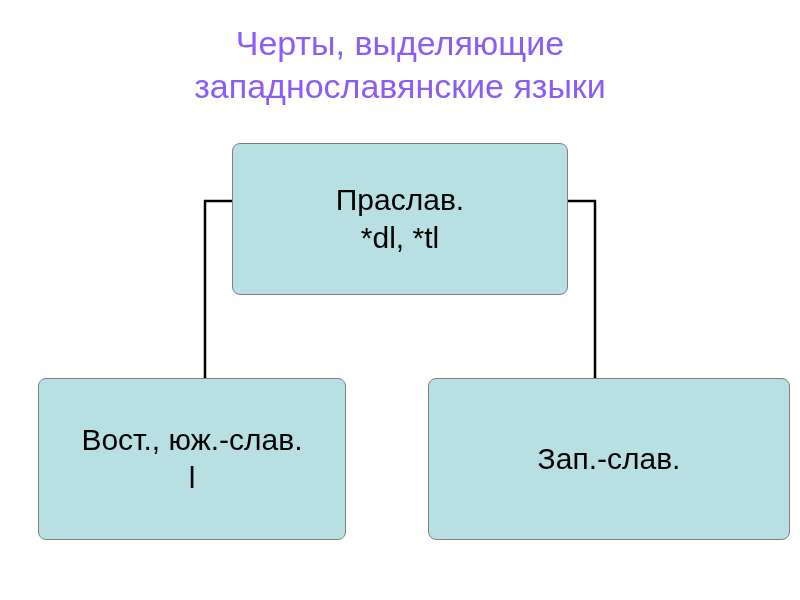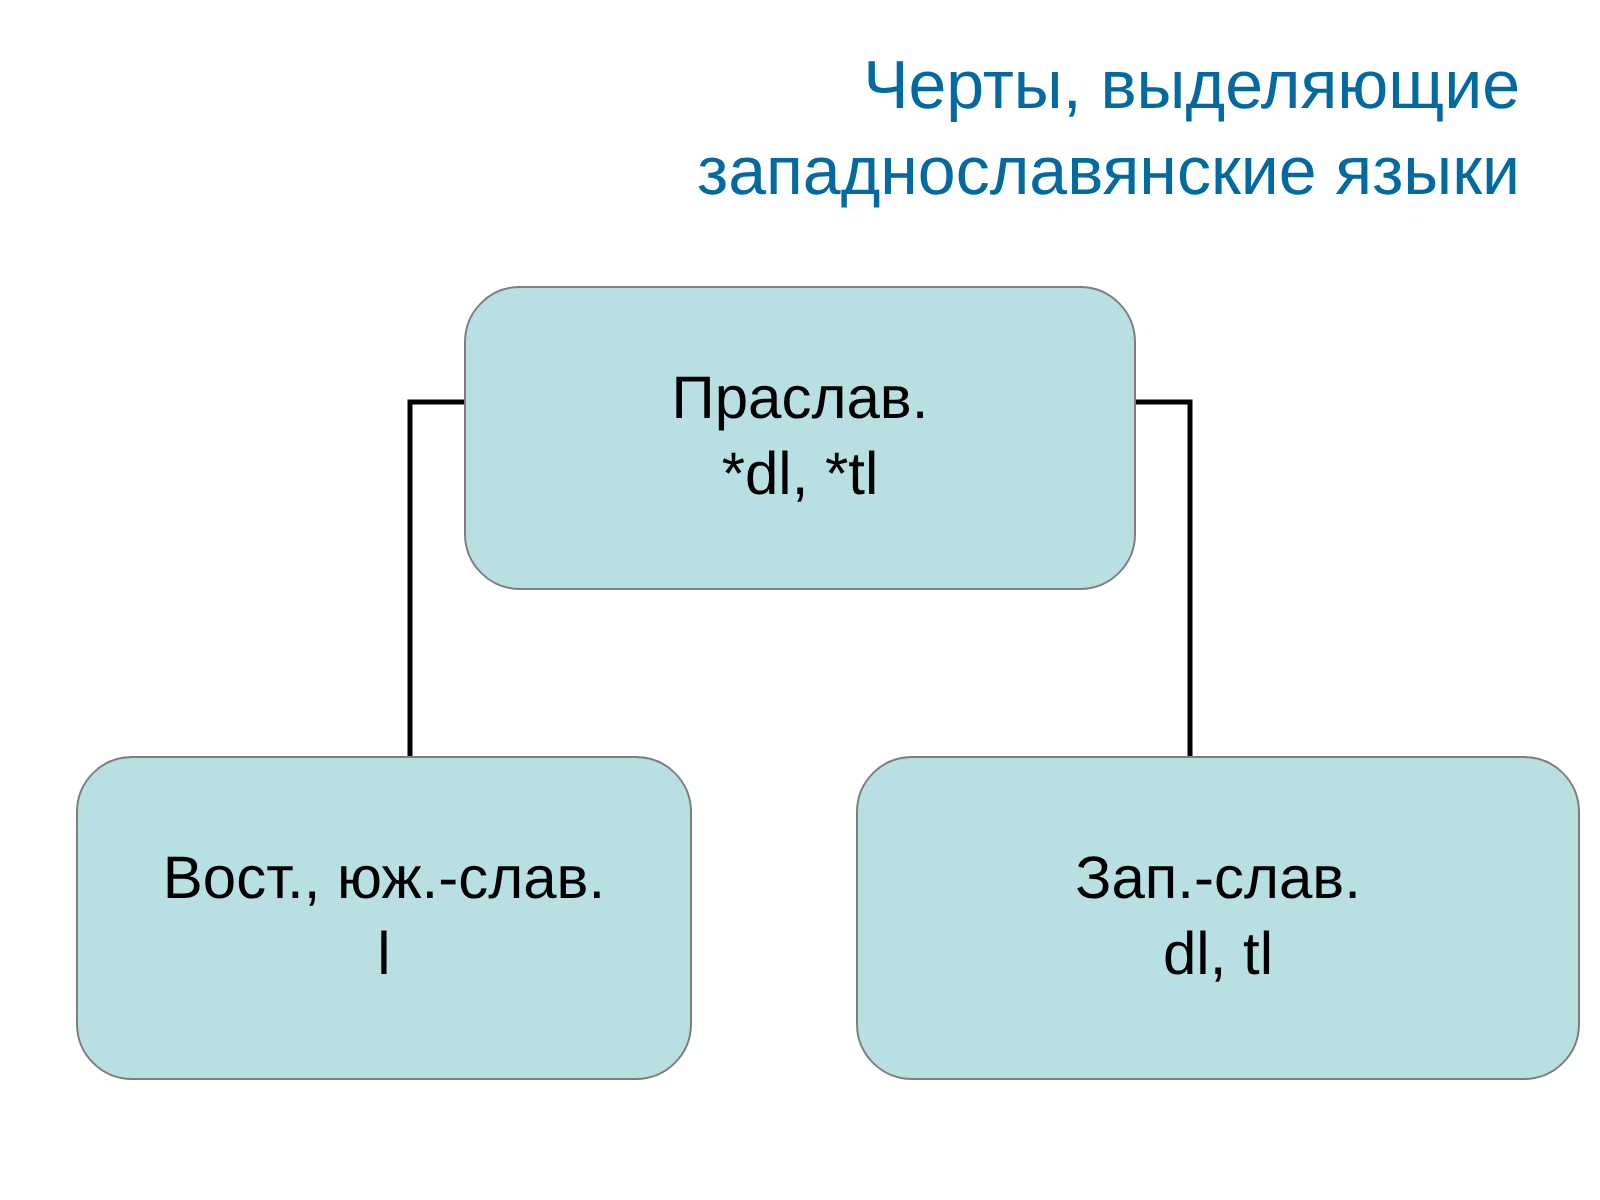--- a/index.html
+++ b/index.html
@@ -20,45 +20,45 @@
     height: 600px;
     background: #ffffff;
   }
 
   
   #slide-title {
     position: absolute;
     left: 40px;
     top: 22px;
     width: 720px;
-    text-align: right;
+    text-align: center;
     font-size: 34px;
     line-height: 43px;
     font-weight: normal;
-    color: #0369a1;
+    color: #8b5cf6;
     letter-spacing: 0px;
     white-space: pre-line;
   }
 
   
   #connectors {
     position: absolute;
     left: 0;
     top: 0;
     width: 800px;
     height: 600px;
   }
 
   
   .node {
     position: absolute;
     box-sizing: border-box;
     background: #b8dfe2;
     border: 1px solid #7f7f7f;
-    border-radius: 28px;
+    border-radius: 8px;
     display: flex;
     flex-direction: column;
     align-items: center;
     justify-content: center;
     text-align: center;
   }
   .node-line {
     font-size: 30px;
     line-height: 38px;
     white-space: nowrap;
@@ -106,16 +106,15 @@
     <div class="node-line bold">*dl, *tl</div>
   </div>
 
   <div class="node" id="node-east-south">
     <div class="node-line">Вост., юж.-слав.</div>
     <div class="node-line bold">l</div>
   </div>
 
   <div class="node" id="node-west">
     <div class="node-line">Зап.-слав.</div>
-    <div class="node-line bold">dl, tl</div>
   </div>
 
 </div>
 
 </body></html>

